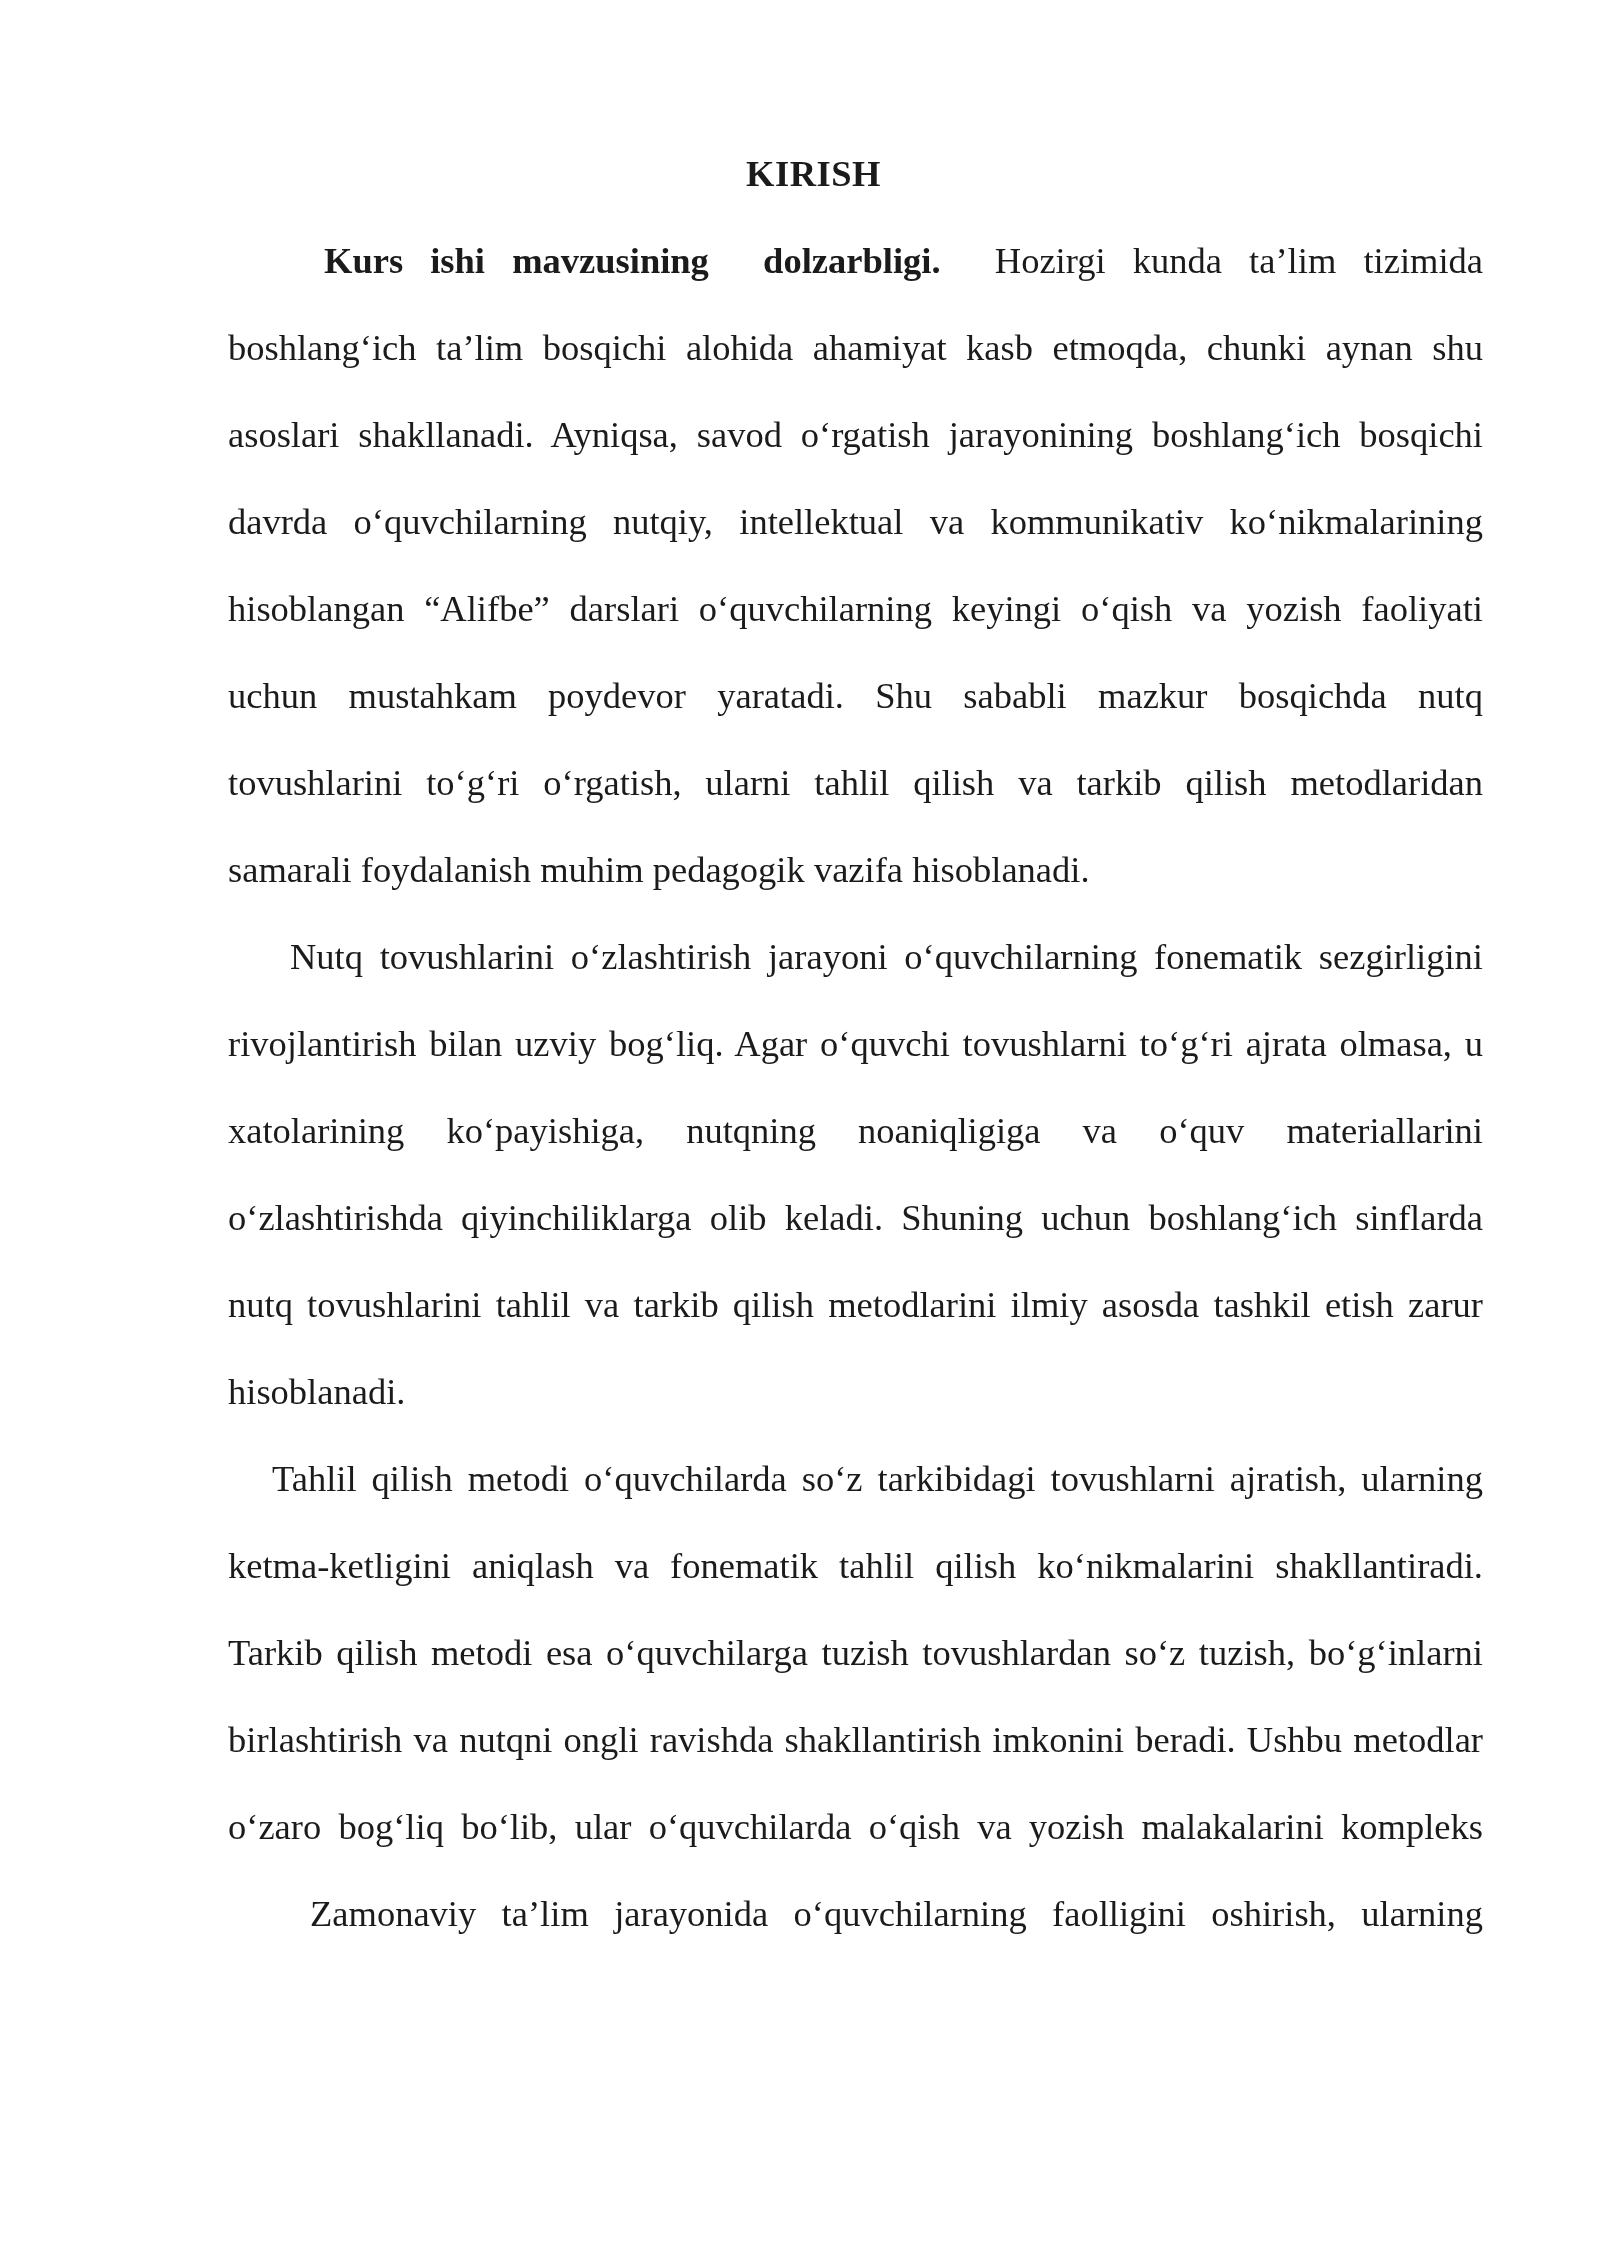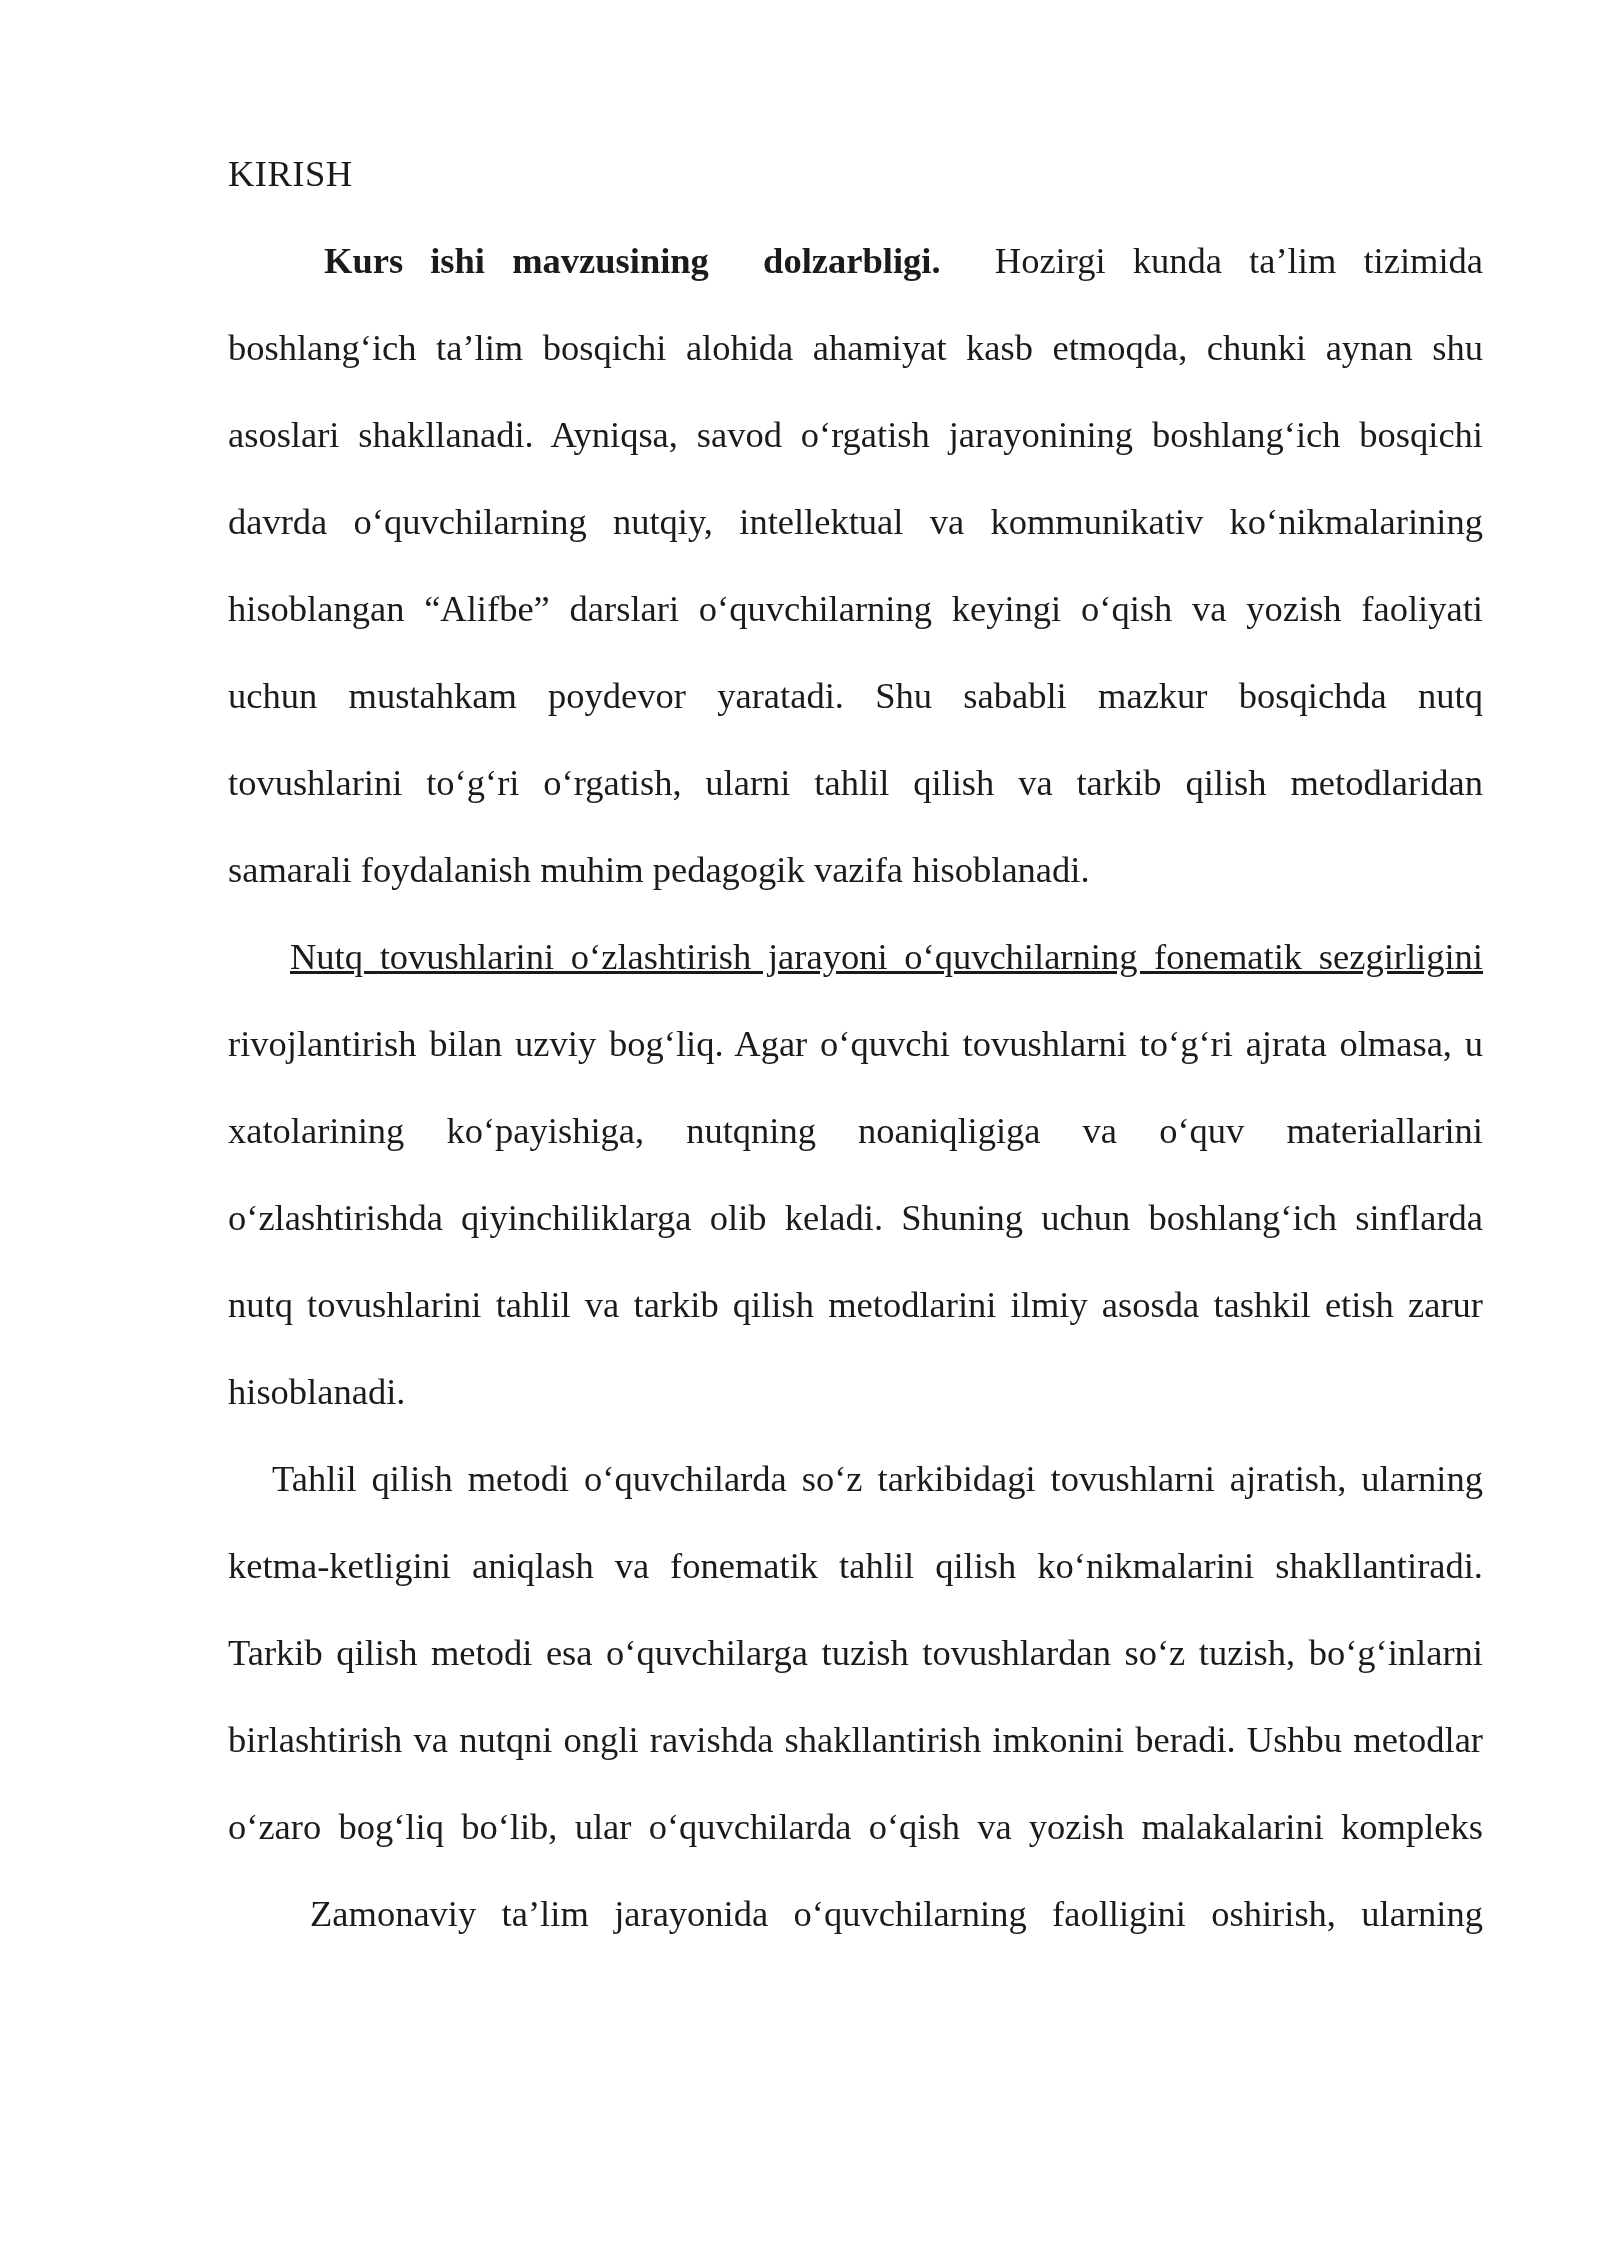--- a/index.html
+++ b/index.html
@@ -14,22 +14,22 @@
     height: 2262px;
     box-sizing: border-box;
     background: #ffffff;
     color: #1b1b1b;
     padding: 130px 117px 0 228px;
     font-size: 36.5px;
     overflow: hidden;
   }
   .title {
     line-height: 87px;
-    font-weight: normal;
-    text-align: left;
+    font-weight: bold;
+    text-align: center;
     margin-right: 84px; 
     letter-spacing: 0.5px;
   }
   .para { margin: 0; }
   .line {
     line-height: 87px;
     text-align: justify;
     text-align-last: justify;
     -moz-text-align-last: justify;
     text-justify: inter-word;
@@ -51,21 +51,21 @@
         <div class="line" style="padding-left: 96px;"><span class="b">Kurs ishi mavzusining &nbsp;dolzarbligi.</span><span> &nbsp;Hozirgi kunda ta’lim tizimida</span></div>
         <div class="line"><span>boshlangʻich ta’lim bosqichi alohida ahamiyat kasb etmoqda, chunki aynan shu</span></div>
         <div class="line"><span>asoslari shakllanadi. Ayniqsa, savod oʻrgatish jarayonining boshlangʻich bosqichi</span></div>
         <div class="line"><span>davrda oʻquvchilarning nutqiy, intellektual va kommunikativ koʻnikmalarining</span></div>
         <div class="line"><span>hisoblangan “Alifbe” darslari oʻquvchilarning keyingi oʻqish va yozish faoliyati</span></div>
         <div class="line"><span>uchun mustahkam poydevor yaratadi. Shu sababli mazkur bosqichda nutq</span></div>
         <div class="line"><span>tovushlarini toʻgʻri oʻrgatish, ularni tahlil qilish va tarkib qilish metodlaridan</span></div>
         <div class="line lastline"><span>samarali foydalanish muhim pedagogik vazifa hisoblanadi.</span></div>
       </div>
       <div class="para">
-        <div class="line" style="padding-left: 62px; text-decoration: underline;"><span>Nutq tovushlarini oʻzlashtirish jarayoni oʻquvchilarning fonematik sezgirligini</span></div>
+        <div class="line" style="padding-left: 62px;"><span>Nutq tovushlarini oʻzlashtirish jarayoni oʻquvchilarning fonematik sezgirligini</span></div>
         <div class="line"><span>rivojlantirish bilan uzviy bogʻliq. Agar oʻquvchi tovushlarni toʻgʻri ajrata olmasa, u</span></div>
         <div class="line"><span>xatolarining koʻpayishiga, nutqning noaniqligiga va oʻquv materiallarini</span></div>
         <div class="line"><span>oʻzlashtirishda qiyinchiliklarga olib keladi. Shuning uchun boshlangʻich sinflarda</span></div>
         <div class="line"><span>nutq tovushlarini tahlil va tarkib qilish metodlarini ilmiy asosda tashkil etish zarur</span></div>
         <div class="line lastline"><span>hisoblanadi.</span></div>
       </div>
       <div class="para">
         <div class="line" style="padding-left: 44px;"><span>Tahlil qilish metodi oʻquvchilarda soʻz tarkibidagi tovushlarni ajratish, ularning</span></div>
         <div class="line"><span>ketma-ketligini aniqlash va fonematik tahlil qilish koʻnikmalarini shakllantiradi.</span></div>
         <div class="line"><span>Tarkib qilish metodi esa oʻquvchilarga tuzish tovushlardan soʻz tuzish, boʻgʻinlarni</span></div>

